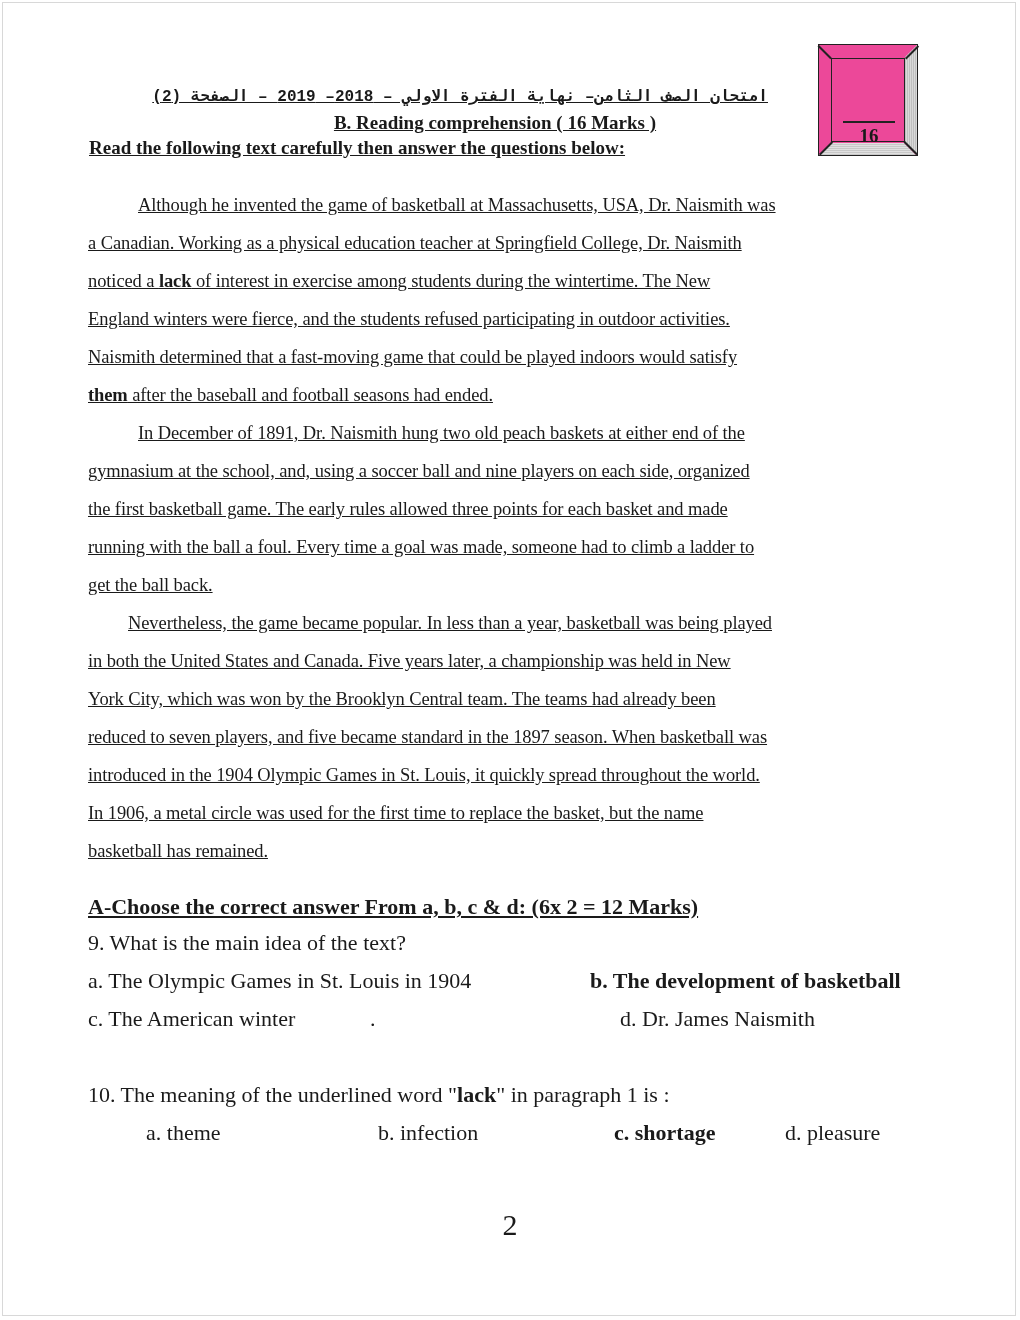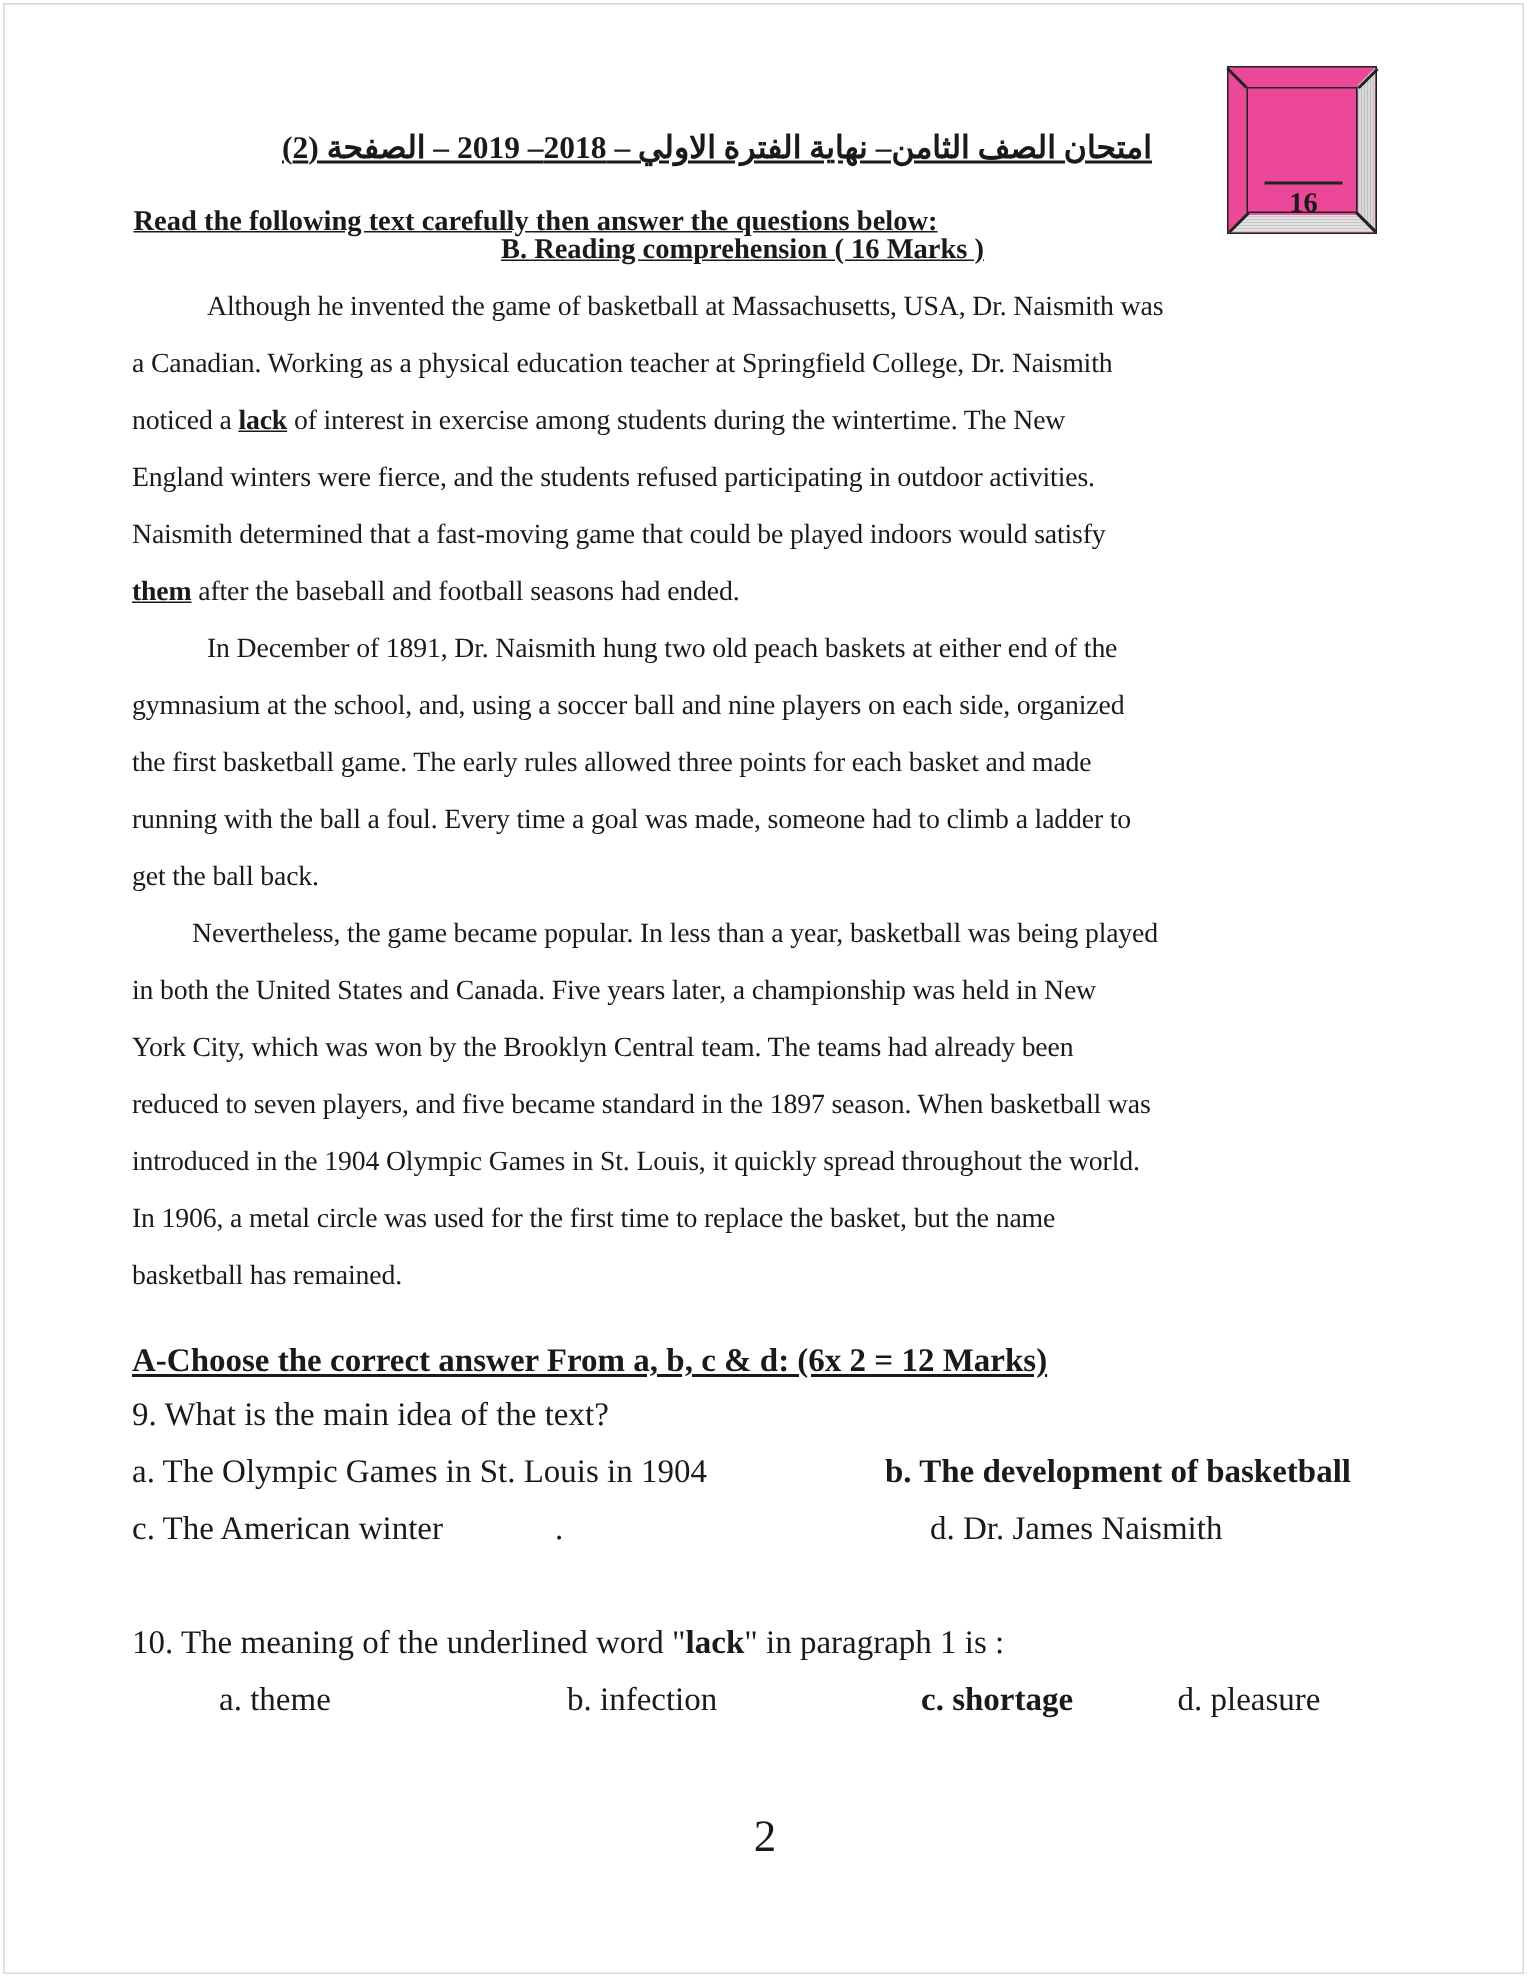--- a/index.html
+++ b/index.html
@@ -73,56 +73,55 @@
       font-weight: bold;
       font-size: 19px;
     }
     
     .arabic-title {
       position: absolute;
       left: 228px; top: 86px;
       width: 540px;
       direction: rtl;
       text-align: center;
-      font-family: Liberation Serif, serif;
-      font-weight: bold;
-      font-size: 21px;
+      font-family: Liberation Mono, monospace;
+      font-weight: bold;
+      font-size: 16px;
       text-decoration: underline;
       white-space: nowrap;
     }
     .section-title {
       position: absolute;
       left: 0; top: 112px;
       width: 1020px;
       text-align: center;
       padding-left: 0;
       font-weight: bold;
       font-size: 19px;
       text-decoration: underline;
-      margin-top: 44px;
     }
     .section-title span { margin-left: 0; position: relative; left: -15px; }
     .instruction {
       position: absolute;
       left: 89px; top: 137px;
       font-weight: bold;
       font-size: 19px;
       text-decoration: underline;
       white-space: nowrap;
     }
     
     .passage {
       position: absolute;
       left: 88px; top: 186px;
       width: 830px;
       font-size: 18.5px;
       line-height: 38px;
       letter-spacing: -0.1px;
     }
-    .line { display: block; white-space: nowrap; }
+    .line { display: block; white-space: nowrap; text-decoration: underline; }
     .indent { padding-left: 50px; }
     .indent2 { padding-left: 40px; }
     .u-bold { font-weight: bold; text-decoration: underline; }
     
     .q-header {
       position: absolute;
       left: 88px; top: 894px;
       font-weight: bold;
       font-size: 22px;
       text-decoration: underline;

